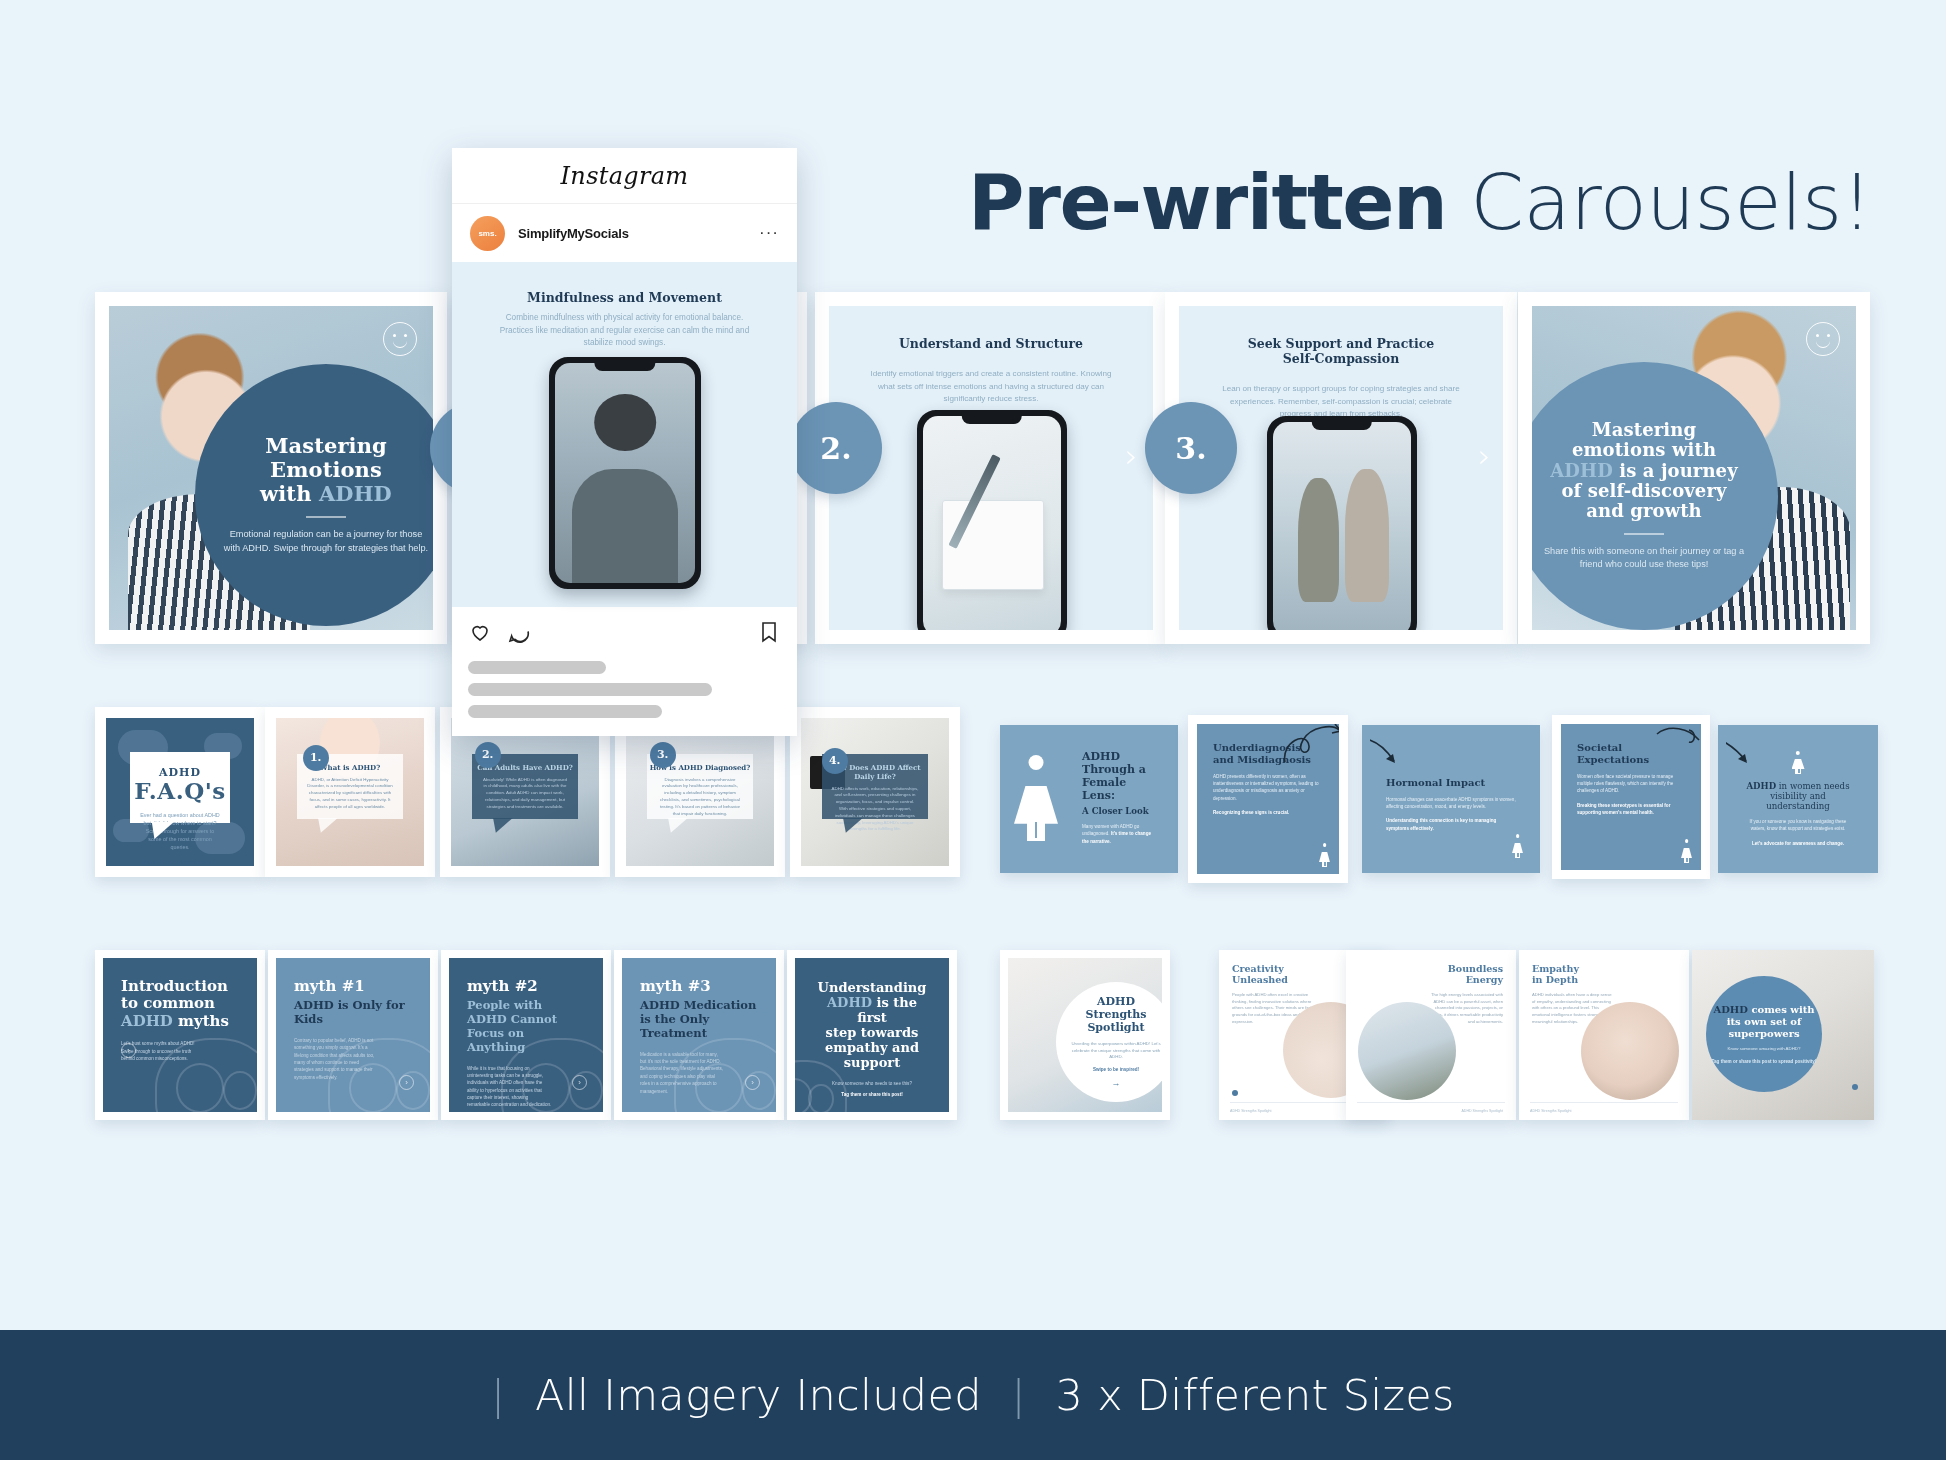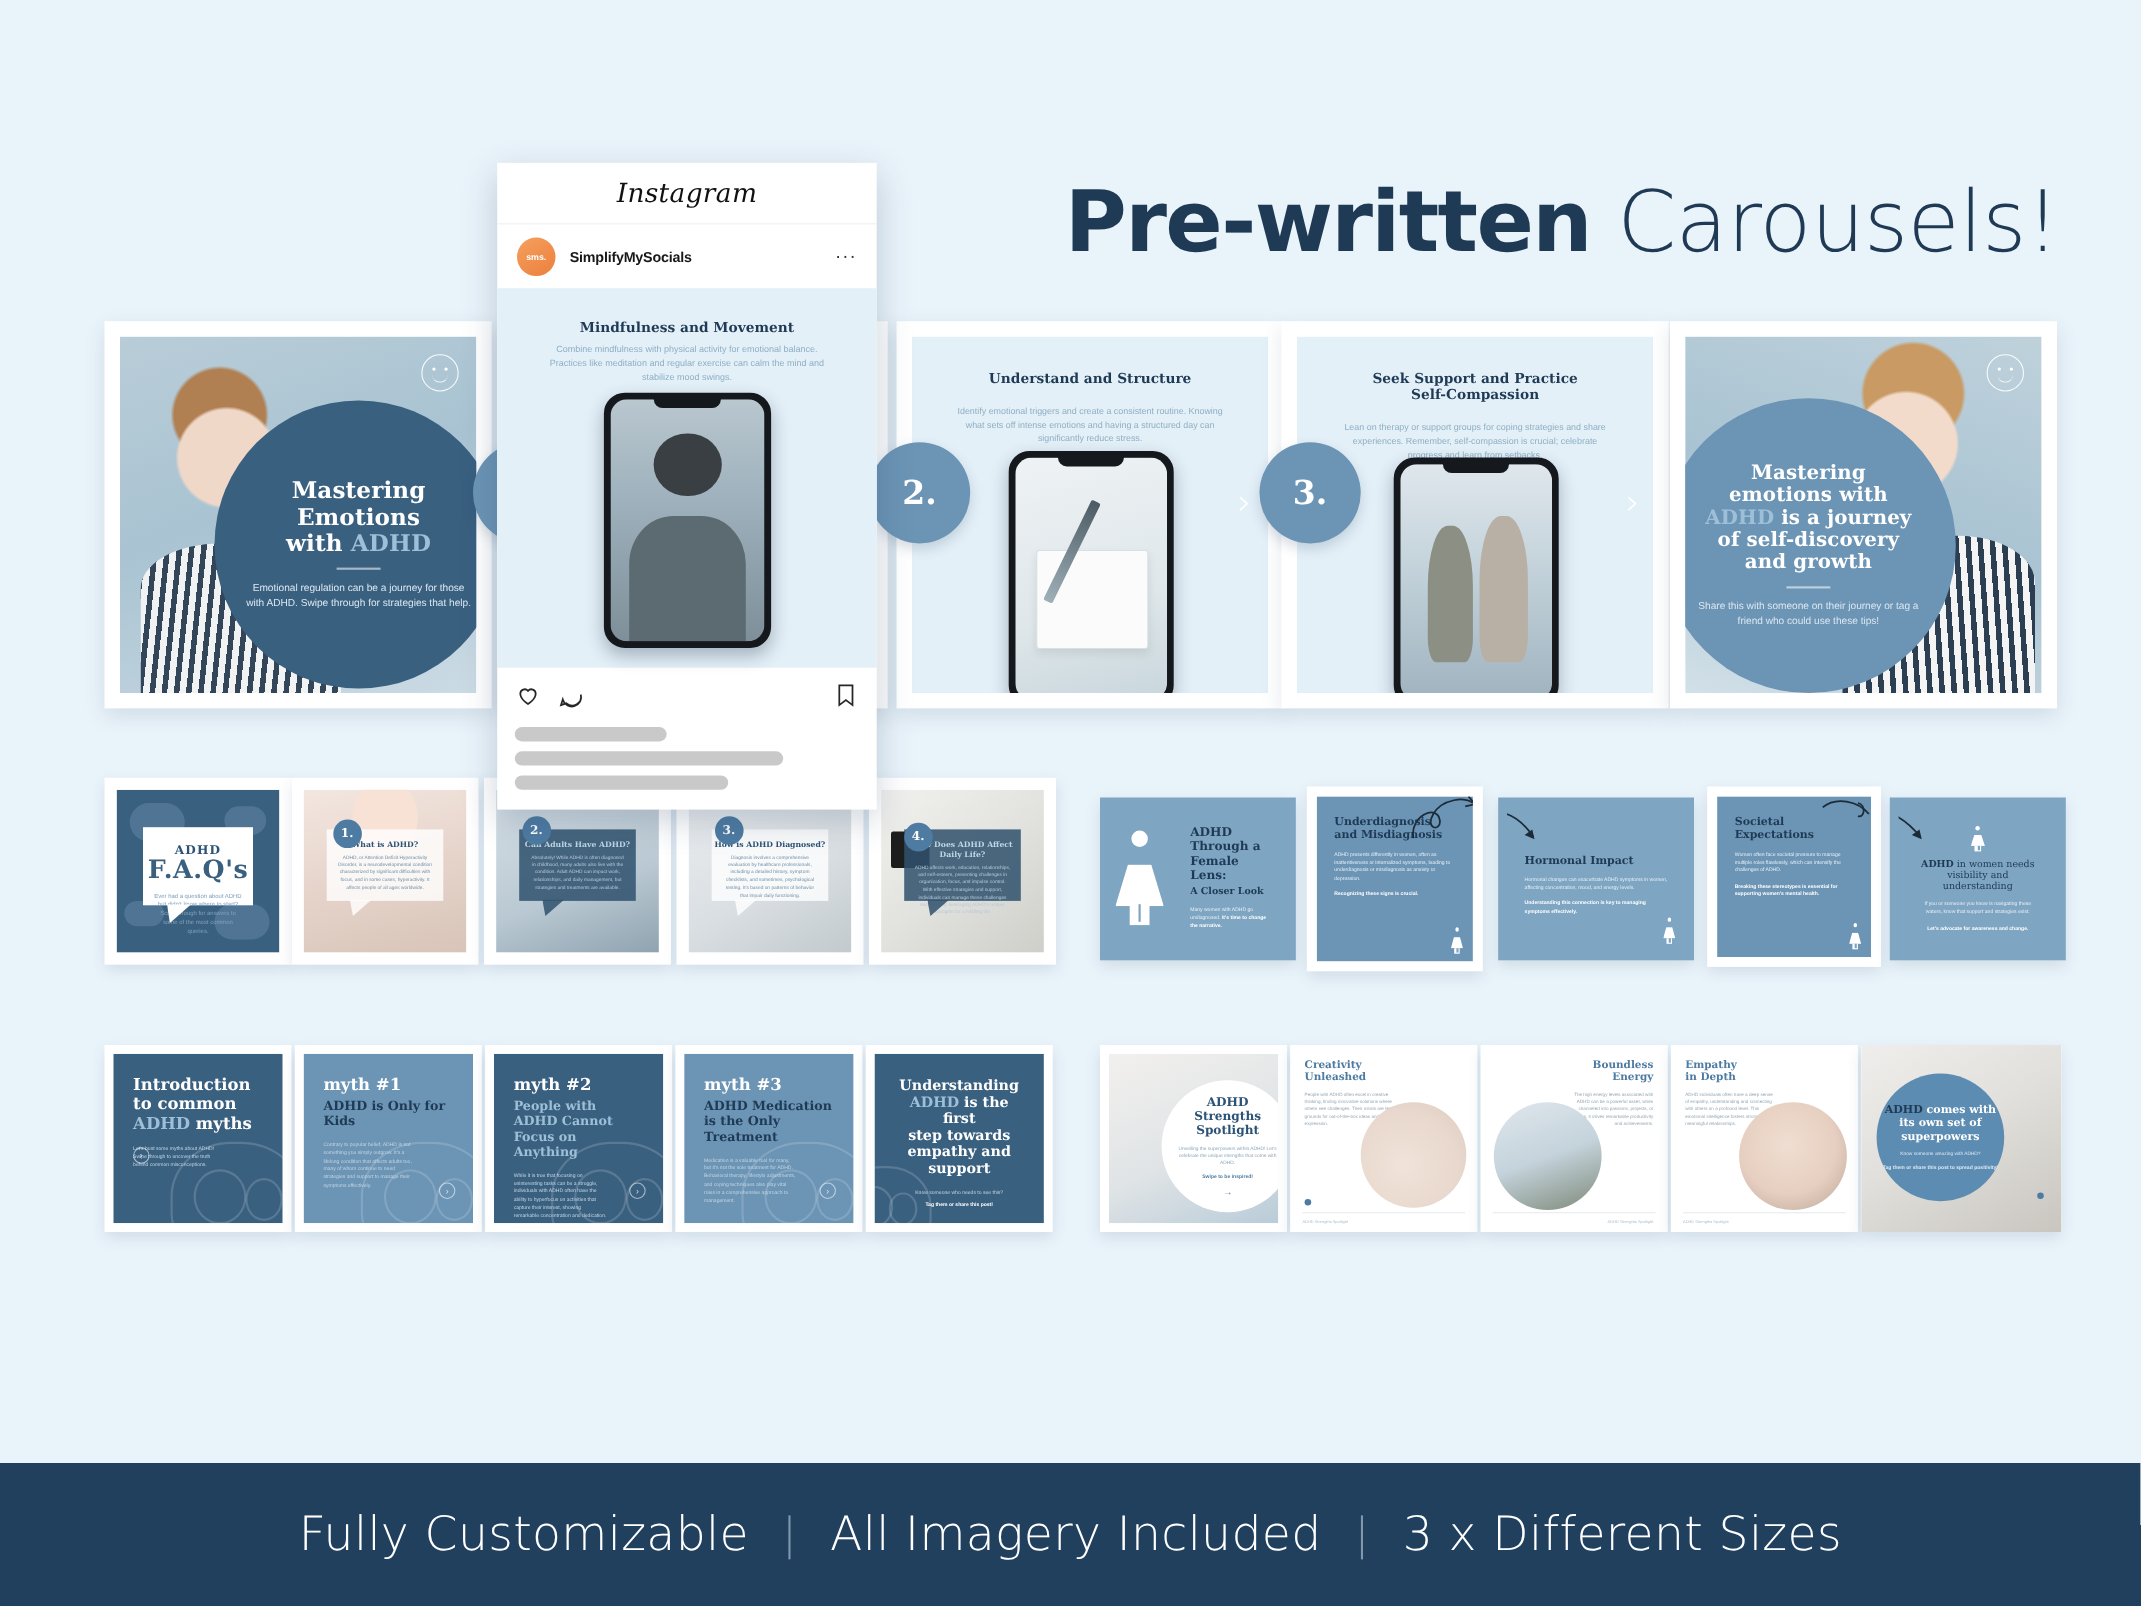--- a/index.html
+++ b/index.html
@@ -679,21 +679,21 @@
           <span>Strengths</span><br>
           <span>Spotlight</span>
         </h5>
         <p>Unveiling the superpowers within ADHD! Let's celebrate the unique strengths that come with ADHD.</p>
         <div class="bold">Swipe to be inspired!</div>
         <div style="margin-top:6px;color:#4e7ba2;font-size:9px;">→</div>
       </div>
     </div>
   </div>
 
-  <div class="sc" style="left:1173px; top:950px; width:170px; height:170px;">
+  <div class="sc" style="left:1219px; top:950px; width:170px; height:170px;">
     <div class="sin" style="inset:0;">
       <div class="st" style="padding:13px 13px 0;">
         <h5>
           <span>Creativity</span><br><span>Unleashed</span>
         </h5>
         <p style="width:58%;">People with ADHD often excel in creative thinking, finding innovative solutions where others see challenges. Their minds are fertile grounds for out-of-the-box ideas and artistic expression.</p>
       </div>
       <div class="circimg" style="right:10px; bottom:22px; width:96px; height:96px; background:radial-gradient(circle at 40% 60%,#f1e3da,#e8d8cd 60%,#ddcabd);"></div>
       <div class="hairline"></div>
       <div class="dot" style="left:13px; bottom:24px;"></div>
@@ -737,20 +737,19 @@
           <span class="hl">ADHD</span><span> comes with its own set of superpowers</span>
         </h5>
         <p>Know someone amazing with ADHD?</p>
         <div class="bold">Tag them or share this post to spread positivity!</div>
       </div>
       <div class="dot" style="right:16px; bottom:30px;"></div>
     </div>
   </div>
 
   <div class="footer">
-    <span>Fully Customizable</span>
     <span class="bar">|</span>
     <span>All Imagery Included</span>
     <span class="bar">|</span>
     <span>3 x Different Sizes</span>
   </div>
 
 </div>
 
 </body></html>

